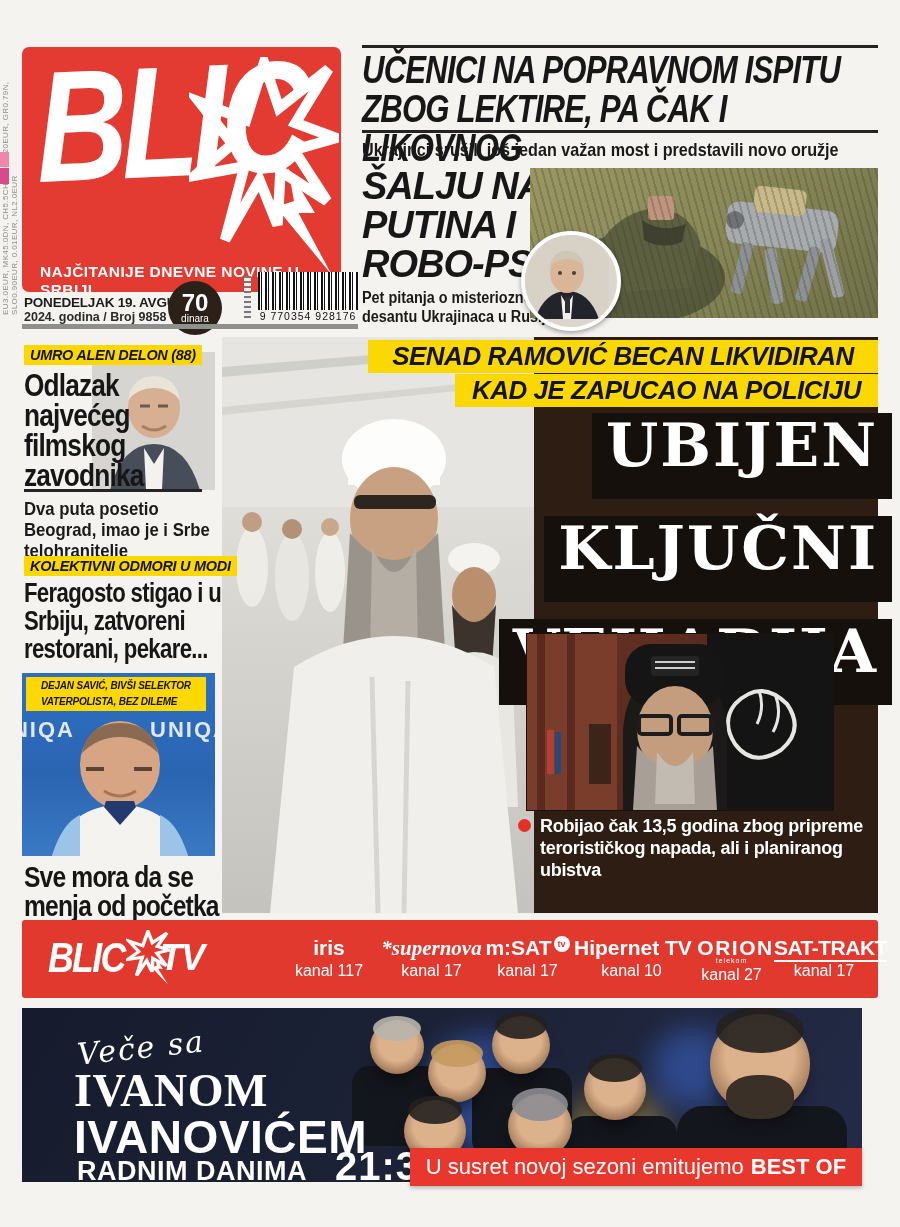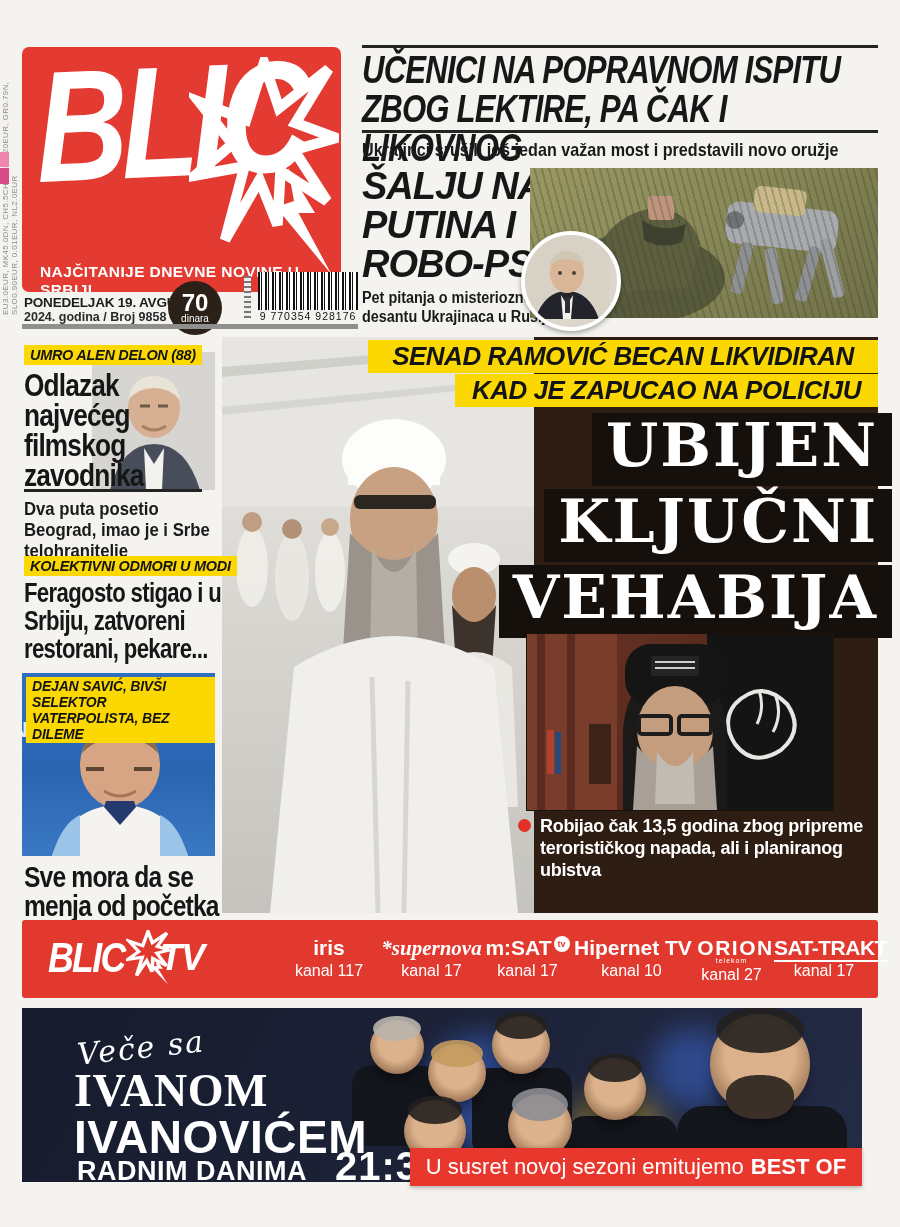--- a/index.html
+++ b/index.html
@@ -49,39 +49,39 @@
   .main-block{left:222px;top:337px;width:656px;height:576px;background:#2e1d12;overflow:visible;}
   .main-photo{position:absolute;left:0;top:0;width:312px;height:576px;overflow:hidden;
     background:linear-gradient(180deg,#eceae6 0%,#d8d7d2 45%,#c4c3bd 100%);}
   .badge-yellow{background:#fcd803;color:#141414;font-weight:bold;font-style:italic;}
   .ms-badge1{position:absolute;left:146px;top:3px;width:510px;height:33px;font-size:26px;line-height:33px;
     text-align:center;letter-spacing:-.5px;}
   .ms-badge2{position:absolute;left:233px;top:37px;width:423px;height:33px;font-size:26px;line-height:33px;
     text-align:center;letter-spacing:-.5px;}
   .ms-headline{position:absolute;right:-14px;top:76px;display:flex;flex-direction:column;align-items:flex-end;}
   .ms-hline{background:#15100c;color:#fff;font-family:"DejaVu Serif","Liberation Serif",serif;font-weight:bold;
-    font-size:60px;line-height:62px;padding:1px 14px 10px;margin-bottom:3px;letter-spacing:2px;white-space:nowrap;}
+    font-size:60px;line-height:62px;padding:1px 14px 23px;margin-bottom:17px;letter-spacing:2px;white-space:nowrap;}
   .inset-photo{position:absolute;left:304px;top:296px;width:306px;height:176px;overflow:hidden;border:1px solid #1a110b;
     background:linear-gradient(120deg,#6b3526 0%,#54281c 55%,#2c1812 100%);}
   .bullets{position:absolute;left:296px;top:478px;width:362px;}
   .bullet{display:flex;gap:9px;margin-bottom:12px;}
   .bullet-dot{flex:0 0 13px;width:13px;height:13px;border-radius:50%;background:#e23128;margin-top:4px;}
   .bullet-text{font-size:18px;line-height:22px;font-weight:bold;color:#fff;letter-spacing:-.3px;}
 
   
   .badge-sm{display:inline-block;padding:2px 6px;font-size:14.5px;letter-spacing:-.3px;}
   .delon-photo{left:92px;top:352px;width:123px;height:138px;overflow:hidden;background:linear-gradient(180deg,#dadad6,#c8c8c2);}
   .delon-badge{left:24px;top:345px;}
   .delon-h{left:24px;top:370px;width:235px;font-size:32px;line-height:30px;font-weight:bold;color:#161616;letter-spacing:-1px;}
   .delon-rule{left:24px;top:489px;width:178px;height:3px;background:#242424;}
   .delon-sub{left:24px;top:498px;width:235px;font-size:19px;line-height:21px;font-weight:bold;color:#1a1a1a;transform:scaleX(.88);transform-origin:0 0;}
   .fera-badge{left:24px;top:556px;}
   .fera-h{left:24px;top:579px;width:245px;font-size:27px;line-height:28px;font-weight:bold;color:#161616;letter-spacing:-.8px;}
   .savic-block{left:22px;top:673px;width:193px;height:183px;overflow:hidden;background:linear-gradient(180deg,#2e6fc2 0%,#2a65b2 55%,#3b79c4 100%);}
-  .savic-badge{position:absolute;left:4px;top:4px;z-index:3;padding:1px 6px;font-size:14px;line-height:16px;letter-spacing:-.2px;}
+  .savic-badge{position:absolute;left:4px;top:4px;z-index:3;padding:1px 15px;font-size:10px;line-height:16px;letter-spacing:-.2px;}
   .uniqa{position:absolute;color:rgba(255,255,255,.85);font-weight:bold;font-size:22px;letter-spacing:2px;z-index:1;}
   .savic-h{left:24px;top:862px;width:250px;font-size:30px;line-height:29px;font-weight:bold;color:#161616;letter-spacing:-1px;}
 
   
   .tv-bar{left:22px;top:920px;width:856px;height:78px;background:#e2392f;border-radius:3px;color:#fff;}
   .tv-logo{position:absolute;left:26px;top:10px;display:flex;align-items:center;}
   .tv-logo-blic{font-size:42px;font-weight:bold;font-style:italic;letter-spacing:-2px;transform:scaleX(.85);transform-origin:0 50%;}
   .tv-burst{width:44px;height:56px;margin-left:-12px;}
   .tv-logo-tv{font-size:36px;font-weight:bold;font-style:italic;letter-spacing:-1px;margin-left:-10px;}
   .ch{position:absolute;top:16px;text-align:center;}

